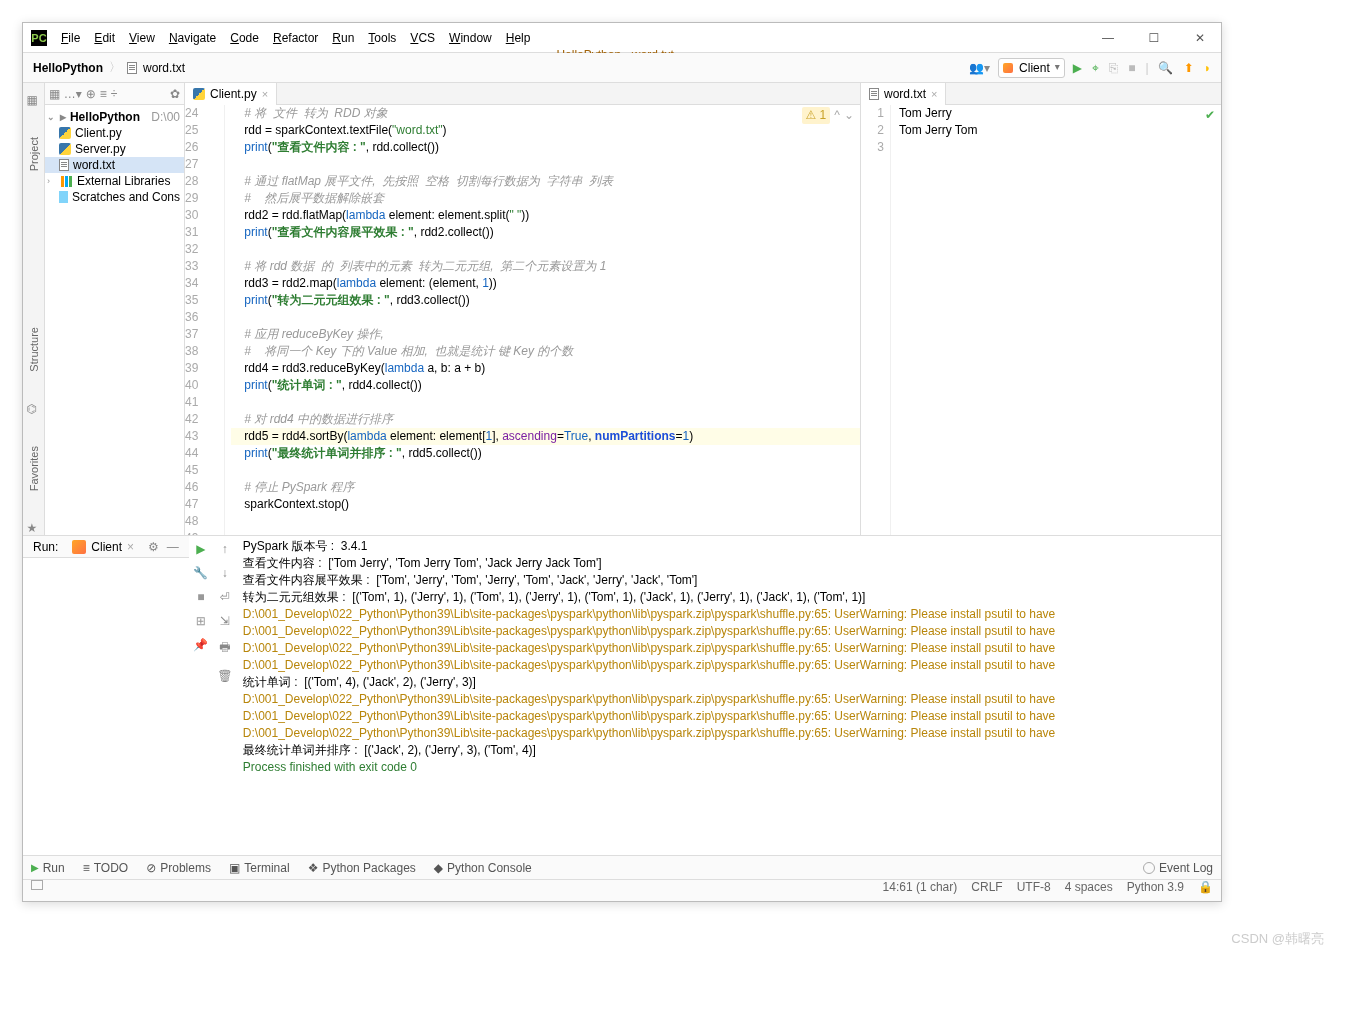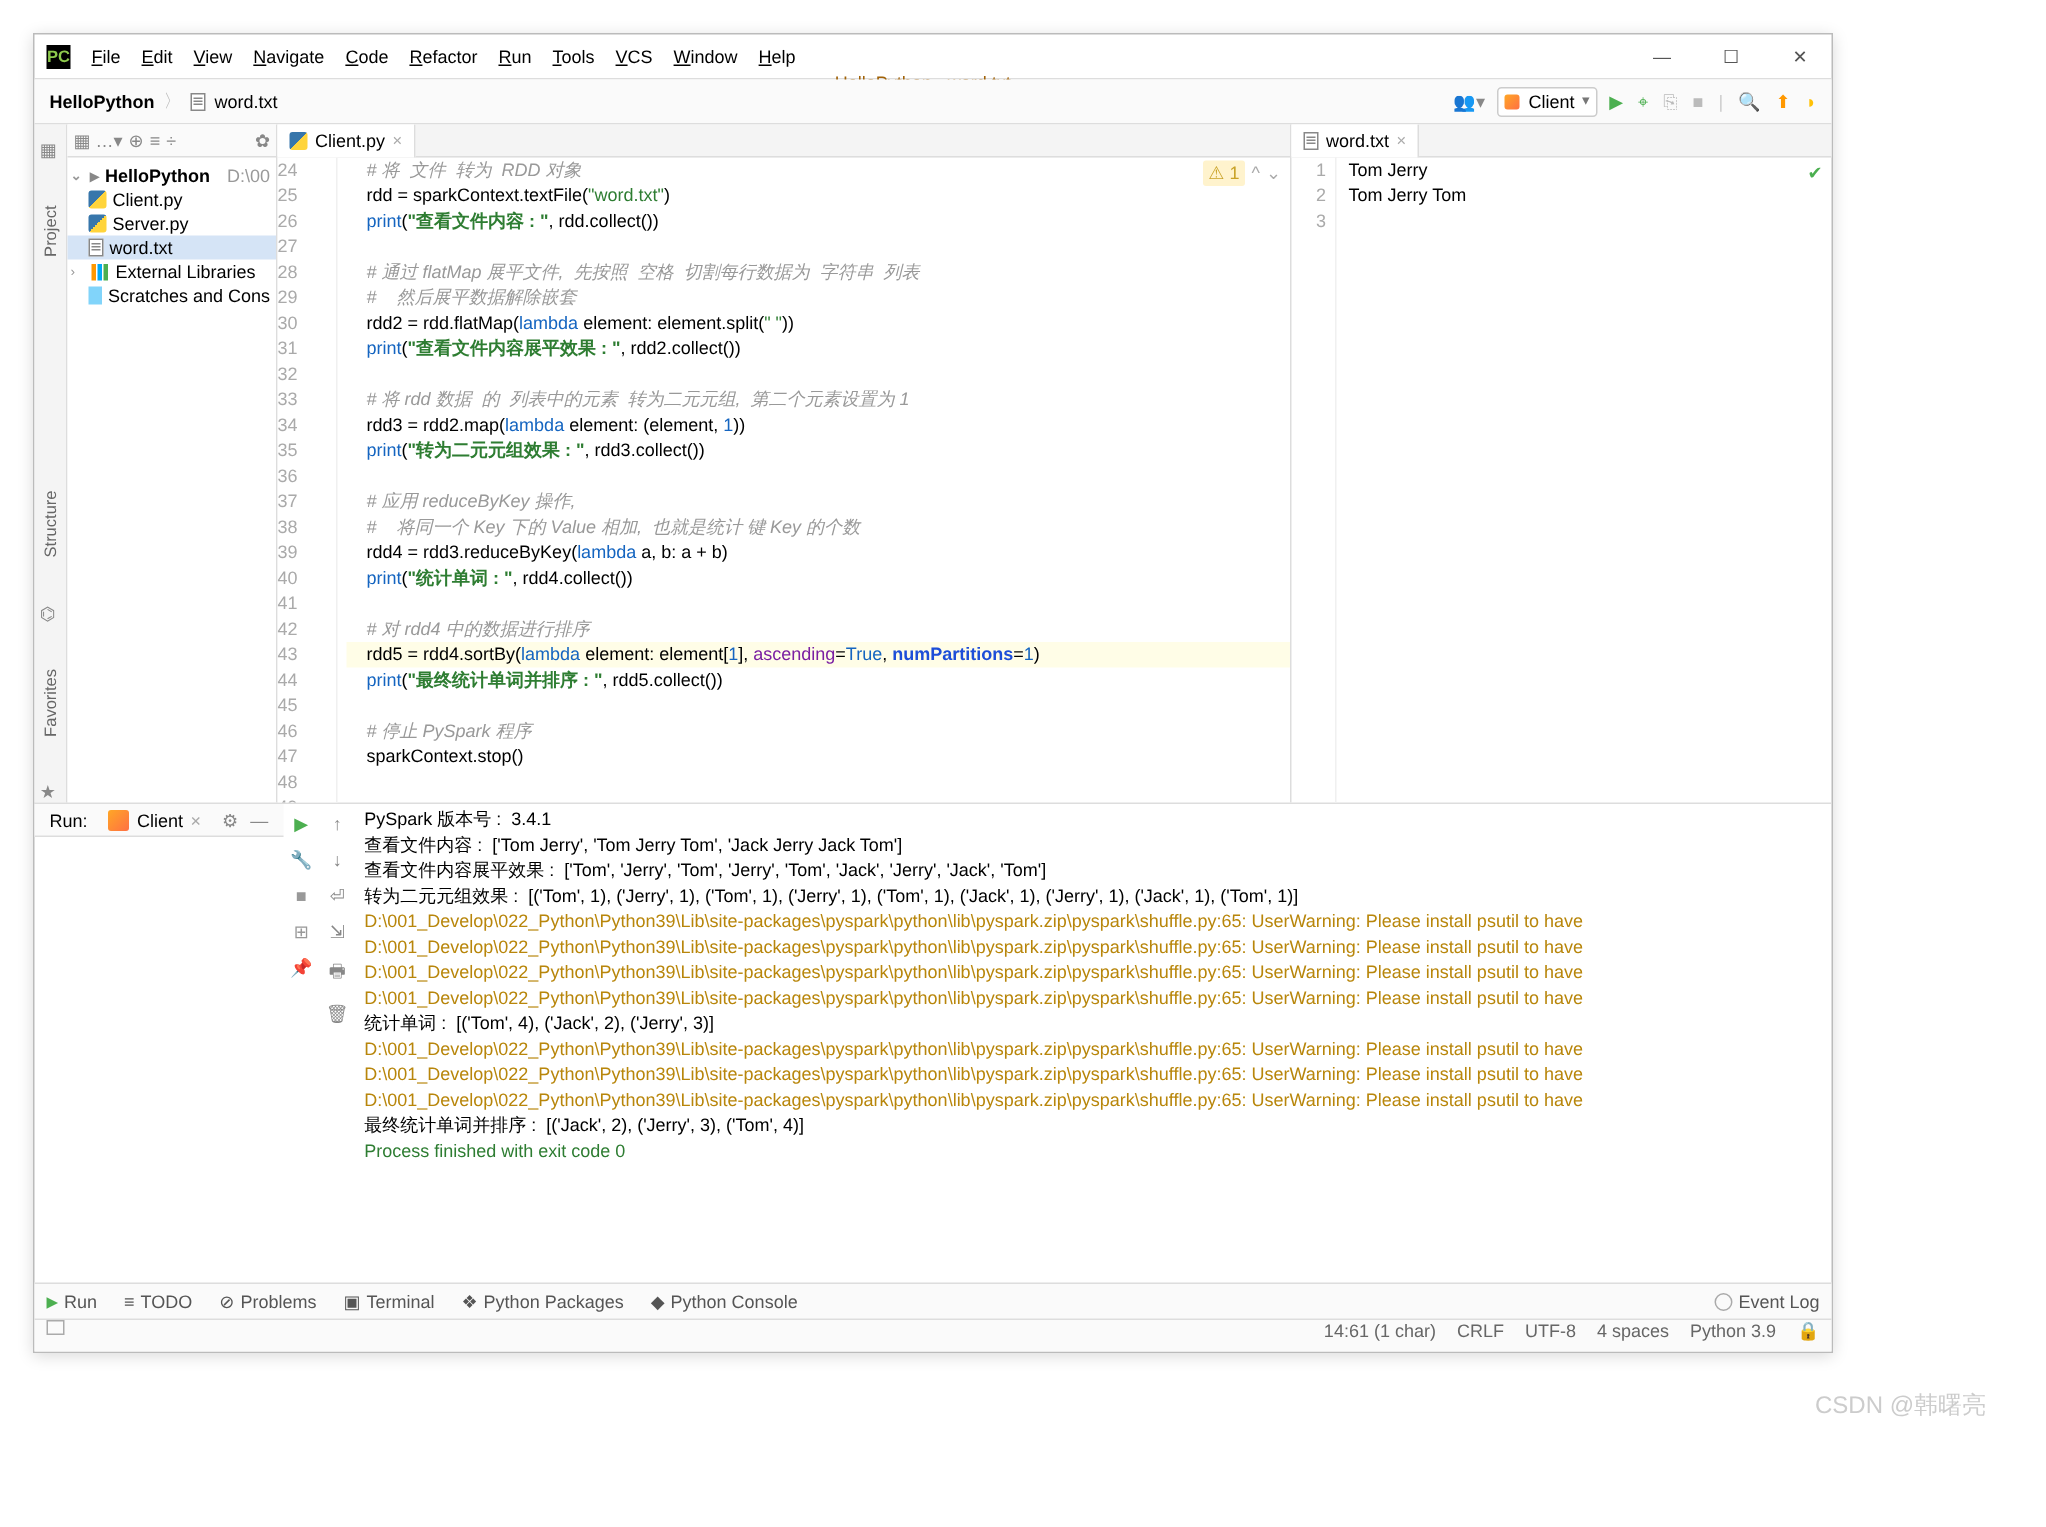--- a/index.html
+++ b/index.html
@@ -90,21 +90,21 @@
 .console .ok { color:#2e7d32; }
 .bottom-tabs { height:24px; border-top:1px solid #ddd; background:#fafafa; display:flex; align-items:center; padding:0 8px; gap:18px; font-size:12px; color:#555; }
 .bottom-tabs .item { display:flex; align-items:center; gap:4px; }
 .bottom-tabs .run-t .play { color:#4caf50; font-size:10px; }
 .bottom-tabs .event { margin-left:auto; display:flex; align-items:center; gap:4px; }
 .bottom-tabs .event .bub { width:12px; height:12px; border:1px solid #aaa; border-radius:50%; }
 .statusbar { height:22px; border-top:1px solid #ddd; background:#fafafa; display:flex; padding:0 8px; gap:12px; color:#666; font-size:11px; }
 .statusbar .box { width:12px; height:10px; border:1px solid #aaa; }
 .statusbar .right { margin-left:auto; display:flex; gap:14px; }
 .statusbar .lock { color:#999; }
-.watermark { position:absolute; bottom:70px; right:40px; color:#ccc; font-size:16px; }
+.watermark { position:absolute; bottom:70px; right:40px; color:#ccc; font-size:13px; }
 </style>
 </head>
 <body>
 
 <div class="window">
 
   <div class="titlebar">
     <div class="app-icon">PC</div>
     <div class="menu" id="menu-container">
         <span><u>F</u>ile</span>

